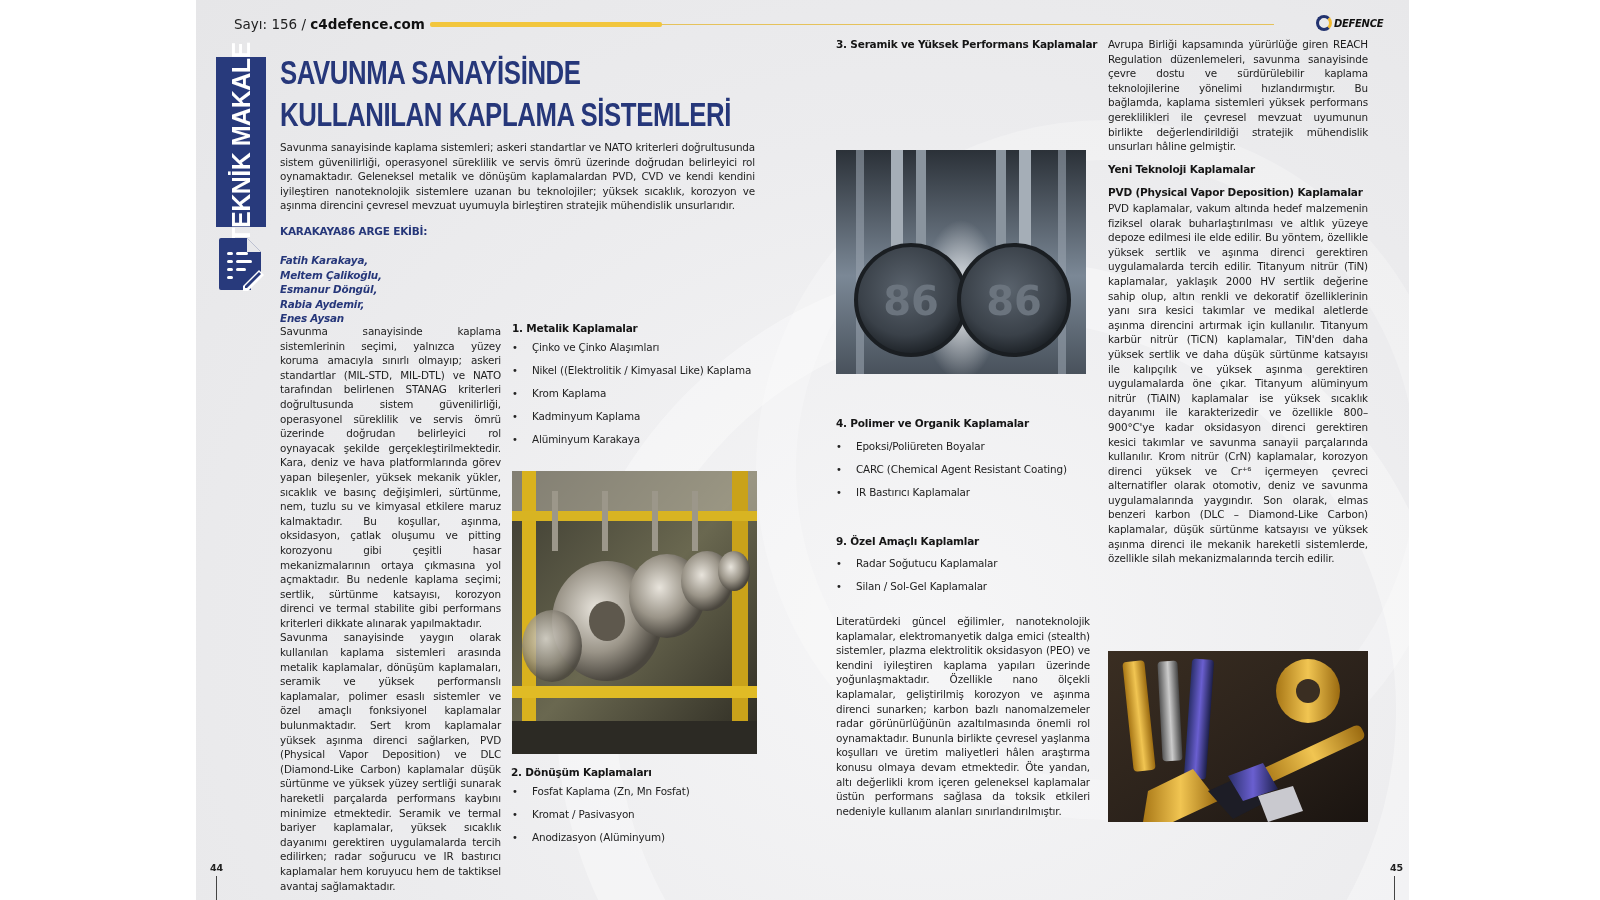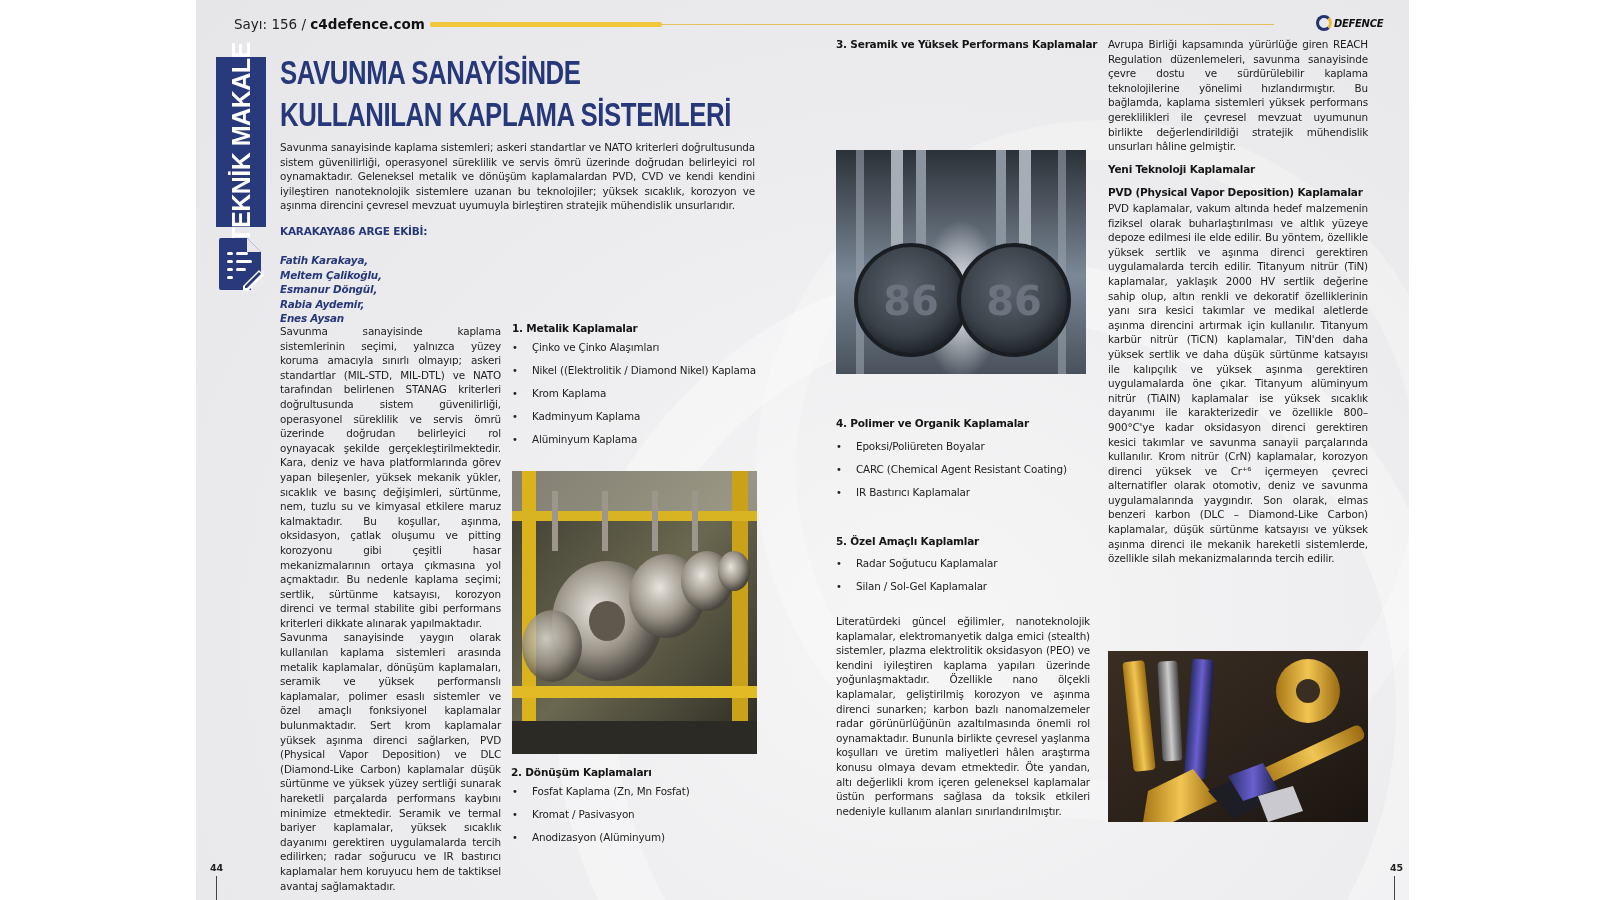--- a/index.html
+++ b/index.html
@@ -127,24 +127,24 @@
   </div>
 
   <div class="abs col1">
     <p class="p">Savunma sanayisinde kaplama sistemlerinin seçimi, yalnızca yüzey koruma amacıyla sınırlı olmayıp; askeri standartlar (MIL-STD, MIL-DTL) ve NATO tarafından belirlenen STANAG kriterleri doğrultusunda sistem güvenilirliği, operasyonel süreklilik ve servis ömrü üzerinde doğrudan belirleyici rol oynayacak şekilde gerçekleştirilmektedir. Kara, deniz ve hava platformlarında görev yapan bileşenler, yüksek mekanik yükler, sıcaklık ve basınç değişimleri, sürtünme, nem, tuzlu su ve kimyasal etkilere maruz kalmaktadır. Bu koşullar, aşınma, oksidasyon, çatlak oluşumu ve pitting korozyonu gibi çeşitli hasar mekanizmalarının ortaya çıkmasına yol açmaktadır. Bu nedenle kaplama seçimi; sertlik, sürtünme katsayısı, korozyon direnci ve termal stabilite gibi performans kriterleri dikkate alınarak yapılmaktadır.</p>
     <p class="p">Savunma sanayisinde yaygın olarak kullanılan kaplama sistemleri arasında metalik kaplamalar, dönüşüm kaplamaları, seramik ve yüksek performanslı kaplamalar, polimer esaslı sistemler ve özel amaçlı fonksiyonel kaplamalar bulunmaktadır. Sert krom kaplamalar yüksek aşınma direnci sağlarken, PVD (Physical Vapor Deposition) ve DLC (Diamond-Like Carbon) kaplamalar düşük sürtünme ve yüksek yüzey sertliği sunarak hareketli parçalarda performans kaybını minimize etmektedir. Seramik ve termal bariyer kaplamalar, yüksek sıcaklık dayanımı gerektiren uygulamalarda tercih edilirken; radar soğurucu ve IR bastırıcı kaplamalar hem koruyucu hem de taktiksel avantaj sağlamaktadır.</p>
   </div>
 
   <div class="abs sec-h sec1">1. Metalik Kaplamalar</div>
   <ul class="abs ul list1">
     <li>Çinko ve Çinko Alaşımları</li>
-    <li>Nikel ((Elektrolitik / Diamond Nikel) Kaplama</li>
+    <li>Nikel ((Elektrolitik / Kimyasal Like) Kaplama</li>
     <li>Krom Kaplama</li>
     <li>Kadminyum Kaplama</li>
-    <li>Alüminyum Kaplama</li>
+    <li>Alüminyum Karakaya</li>
   </ul>
 
   <div class="abs img1">
     <svg width="245" height="283" viewBox="0 0 245 283">
       <defs>
         <linearGradient id="g1bg" x1="0" y1="0" x2="1" y2="1">
             <stop offset="0" stop-color="#3b3a30"></stop>
             <stop offset="0.5" stop-color="#6a6850"></stop>
             <stop offset="1" stop-color="#2a2820"></stop>
           </linearGradient>
@@ -217,21 +217,21 @@
     </svg>
   </div>
 
   <div class="abs sec-h sec4">4. Polimer ve Organik Kaplamalar</div>
   <ul class="abs ul list4">
     <li>Epoksi/Poliüreten Boyalar</li>
     <li>CARC (Chemical Agent Resistant Coating)</li>
     <li>IR Bastırıcı Kaplamalar</li>
   </ul>
 
-  <div class="abs sec-h sec5">5. Özel Amaçlı Kaplamlar</div>
+  <div class="abs sec-h sec5">9. Özel Amaçlı Kaplamlar</div>
   <ul class="abs ul list5">
     <li>Radar Soğutucu Kaplamalar</li>
     <li>Silan / Sol-Gel Kaplamalar</li>
   </ul>
 
   <p class="abs p col3">Literatürdeki güncel eğilimler, nanoteknolojik kaplamalar, elektromanyetik dalga emici (stealth) sistemler, plazma elektrolitik oksidasyon (PEO) ve kendini iyileştiren kaplama yapıları üzerinde yoğunlaşmaktadır. Özellikle nano ölçekli kaplamalar, geliştirilmiş korozyon ve aşınma direnci sunarken; karbon bazlı nanomalzemeler radar görünürlüğünün azaltılmasında önemli rol oynamaktadır. Bununla birlikte çevresel yaşlanma koşulları ve üretim maliyetleri hâlen araştırma konusu olmaya devam etmektedir. Öte yandan, altı değerlikli krom içeren geleneksel kaplamalar üstün performans sağlasa da toksik etkileri nedeniyle kullanım alanları sınırlandırılmıştır.</p>
 
   <p class="abs p col4a">Avrupa Birliği kapsamında yürürlüğe giren REACH Regulation düzenlemeleri, savunma sanayisinde çevre dostu ve sürdürülebilir kaplama teknolojilerine yönelimi hızlandırmıştır. Bu bağlamda, kaplama sistemleri yüksek performans gereklilikleri ile çevresel mevzuat uyumunun birlikte değerlendirildiği stratejik mühendislik unsurları hâline gelmiştir.</p>
   <div class="abs sec-h newtech">Yeni Teknoloji Kaplamalar</div>
   <div class="abs sec-h pvdh">PVD (Physical Vapor Deposition) Kaplamalar</div>

